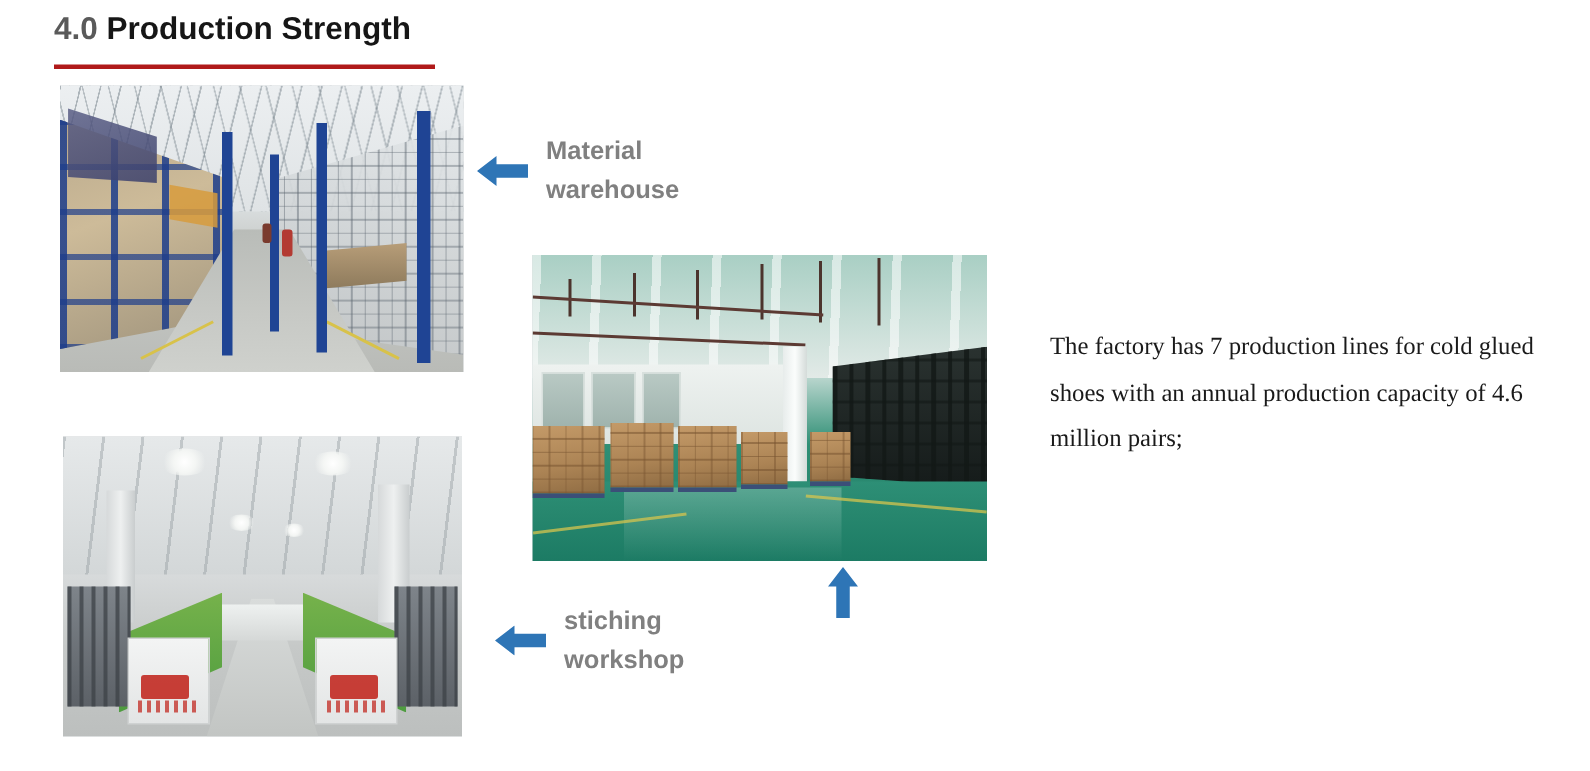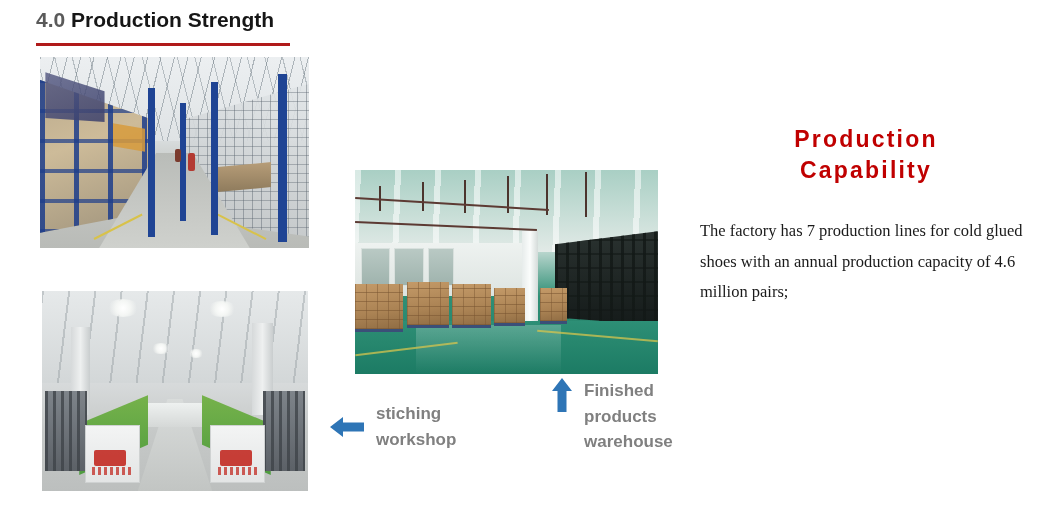--- a/index.html
+++ b/index.html
@@ -420,35 +420,36 @@
       <div class="fw-floorline f1"></div>
       <div class="fw-floorline f2"></div>
       <div class="fw-pallet p1"></div>
       <div class="fw-pallet p2"></div>
       <div class="fw-pallet p3"></div>
       <div class="fw-pallet p4"></div>
       <div class="fw-pallet p5"></div>
     </div>
   </div>
 
+  <div class="callout" id="callout-material">
+    <svg class="arrow-left" viewBox="0 0 34 20">
+      <polygon points="0,10 13,0 13,5.5 34,5.5 34,14.5 13,14.5 13,20" fill="#2e75b6"></polygon>
+    </svg>
+    <div class="callout-label">Material warehouse</div>
+  </div>
 
   <div class="callout" id="callout-stitching">
     <svg class="arrow-left" viewBox="0 0 34 20">
       <polygon points="0,10 13,0 13,5.5 34,5.5 34,14.5 13,14.5 13,20" fill="#2e75b6"></polygon>
     </svg>
     <div class="callout-label">stiching workshop</div>
   </div>
 
   <div class="callout vert" id="callout-finished">
     <svg class="arrow-up" viewBox="0 0 20 34">
       <polygon points="10,0 20,13 14.5,13 14.5,34 5.5,34 5.5,13 0,13" fill="#2e75b6"></polygon>
     </svg>
-    <div class="callout-label">Finished products warehouse</div>
-  </div>
-
-  <div id="capability-heading">
-    <div>Production</div>
-    <div>Capability</div>
-  </div>
+  </div>
+
 
   <div id="capability-body">The factory has 7 production lines for cold glued shoes with an annual production capacity of 4.6 million pairs;</div>
 
 </div>
 
 </body></html>

